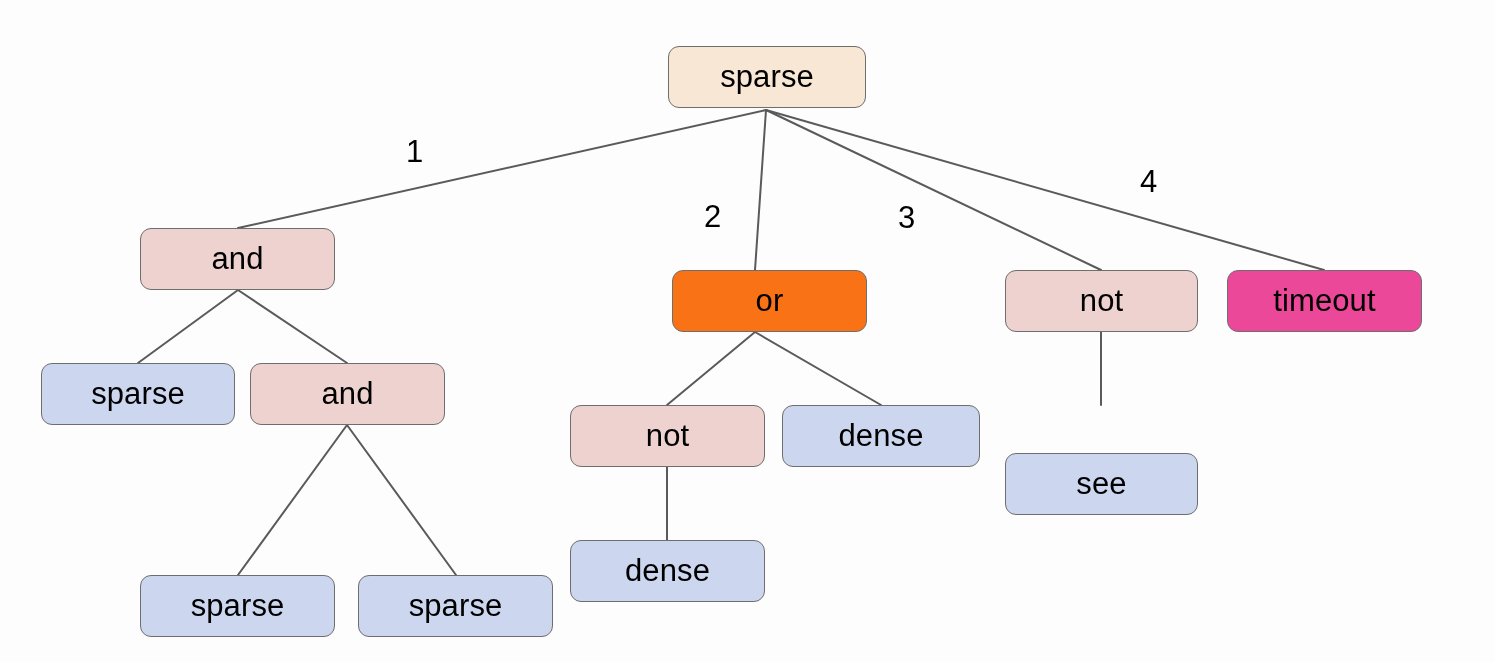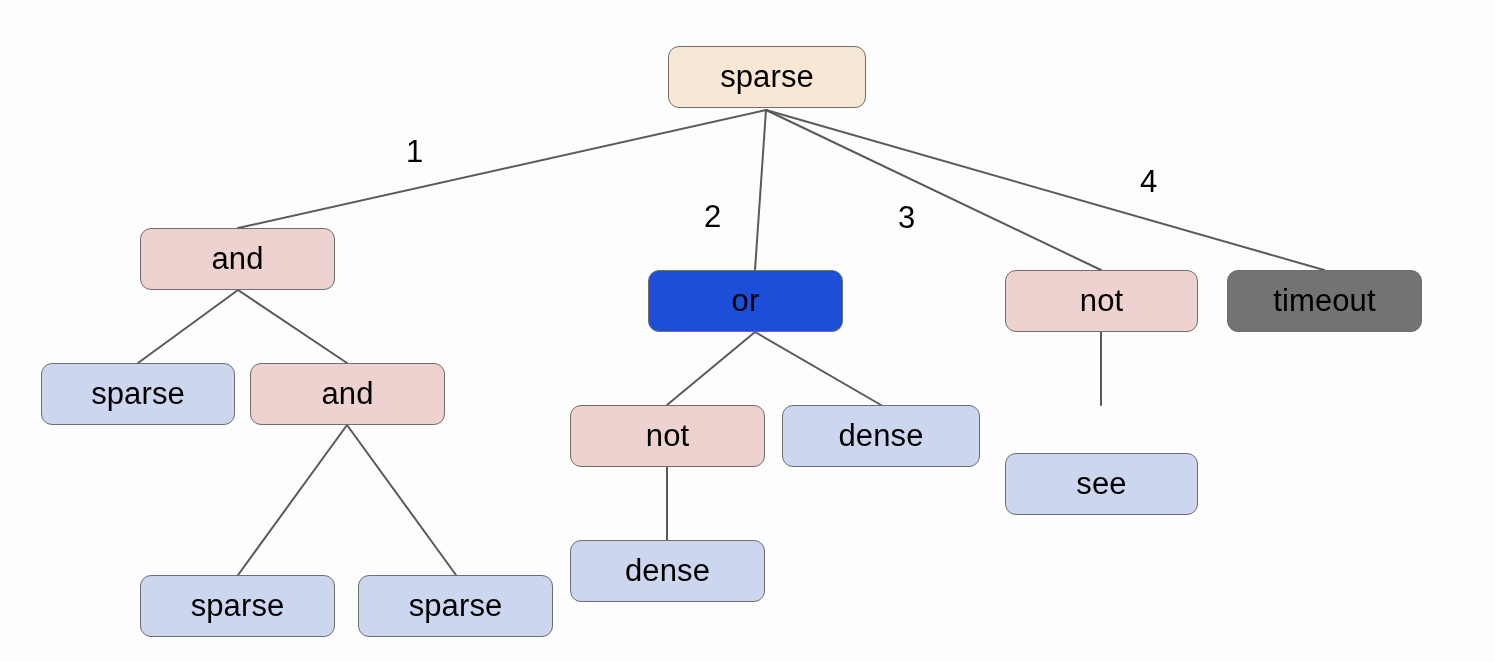--- a/index.html
+++ b/index.html
@@ -69,27 +69,27 @@
       <line x1="667" y1="467" x2="667" y2="540" stroke="#5a5a5a" stroke-width="2" stroke-linecap="round"></line>
       <line x1="1101" y1="332" x2="1101" y2="405" stroke="#5a5a5a" stroke-width="2" stroke-linecap="round"></line>
     </svg>
   <div id="node-layer">
       <div class="node" style="left: 668px; top: 46px; width: 198px; height: 62px; background: rgb(247, 231, 212); border-color: rgb(110, 110, 110);">
         <span class="node-label">sparse</span>
       </div>
       <div class="node" style="left: 140px; top: 228px; width: 195px; height: 62px; background: rgb(238, 210, 207); border-color: rgb(110, 110, 110);">
         <span class="node-label">and</span>
       </div>
-      <div class="node" style="left: 648px; top: 270px; width: 195px; height: 62px; background: #1d4ed8; border-color: rgb(110, 110, 110);">
+      <div class="node" style="left: 672px; top: 270px; width: 195px; height: 62px; background: #f97316; border-color: rgb(110, 110, 110);">
         <span class="node-label">or</span>
       </div>
       <div class="node" style="left: 1005px; top: 270px; width: 193px; height: 62px; background: rgb(238, 210, 207); border-color: rgb(110, 110, 110);">
         <span class="node-label">not</span>
       </div>
-      <div class="node" style="left: 1227px; top: 270px; width: 195px; height: 62px; background: #737373; border-color: rgb(110, 110, 110);">
+      <div class="node" style="left: 1227px; top: 270px; width: 195px; height: 62px; background: #ec4899; border-color: rgb(110, 110, 110);">
         <span class="node-label">timeout</span>
       </div>
       <div class="node" style="left: 41px; top: 363px; width: 194px; height: 62px; background: rgb(204, 215, 239); border-color: rgb(110, 110, 110);">
         <span class="node-label">sparse</span>
       </div>
       <div class="node" style="left: 250px; top: 363px; width: 195px; height: 62px; background: rgb(238, 210, 207); border-color: rgb(110, 110, 110);">
         <span class="node-label">and</span>
       </div>
       <div class="node" style="left: 570px; top: 405px; width: 195px; height: 62px; background: rgb(238, 210, 207); border-color: rgb(110, 110, 110);">
         <span class="node-label">not</span>

